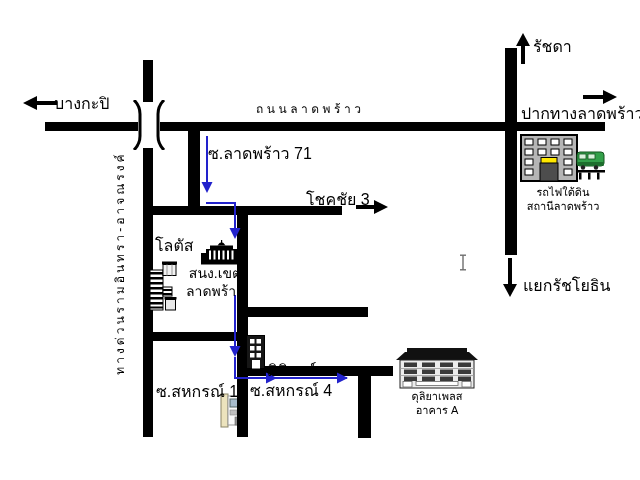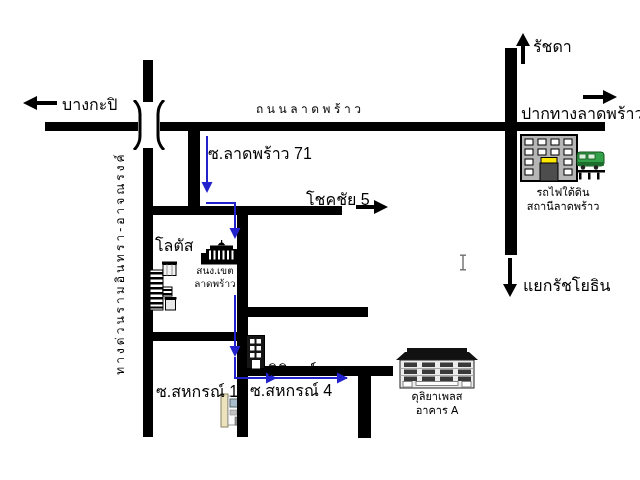--- a/index.html
+++ b/index.html
@@ -201,29 +201,29 @@
         <rect x="46" y="29.5" width="13" height="4.5"></rect>
         <rect x="64" y="29.5" width="13" height="4.5"></rect>
     </g>
     <line x1="6" y1="21.5" x2="80" y2="21.5" stroke="#999" stroke-width="0.8"></line>
     <line x1="6" y1="28.5" x2="80" y2="28.5" stroke="#999" stroke-width="0.8"></line>
     <rect x="22" y="34.5" width="42" height="4" fill="#fff" stroke="#666" stroke-width="0.8"></rect>
     <rect x="9" y="34.5" width="9" height="5.5" fill="#fff" stroke="#666" stroke-width="0.8"></rect>
     <rect x="68" y="34.5" width="9" height="5.5" fill="#fff" stroke="#666" stroke-width="0.8"></rect>
   </svg>
 
-  <div class="lbl" style="left:62px; top:95px;">บางกะปิ</div>
+  <div class="lbl" style="left:54px; top:95px;font-family:Liberation Mono, monospace;">บางกะปิ</div>
   <div class="lbl main-road-lbl" style="left:256px; top:102px;">ถนนลาดพร้าว</div>
   <div class="lbl" style="left:533px; top:37px;">รัชดา</div>
   <div class="lbl" style="left:521px; top:104px;">ปากทางลาดพร้าว</div>
   <div class="lbl" style="left:208px; top:144px;">ซ.ลาดพร้าว 71</div>
-  <div class="lbl" style="left:306px; top:190px;">โชคชัย 5</div>
+  <div class="lbl" style="left:306px; top:190px;">โชคชัย 3</div>
   <div class="lbl" style="left:155px; top:236px;">โลตัส</div>
 
-  <div class="lbl2" style="left:186px; top:264px; width:58px; font-size:10px;">
+  <div class="lbl2" style="left:186px; top:264px; width:58px; font-size:14px;">
     <div>สนง.เขต</div>
     <div>ลาดพร้าว</div>
   </div>
 
   <div class="lbl2" style="left:524px; top:185px; width:78px;">
     <div>รถไฟใต้ดิน</div>
     <div>สถานีลาดพร้าว</div>
   </div>
 
   <div class="lbl" style="left:523px; top:276px;">แยกรัชโยธิน</div>

